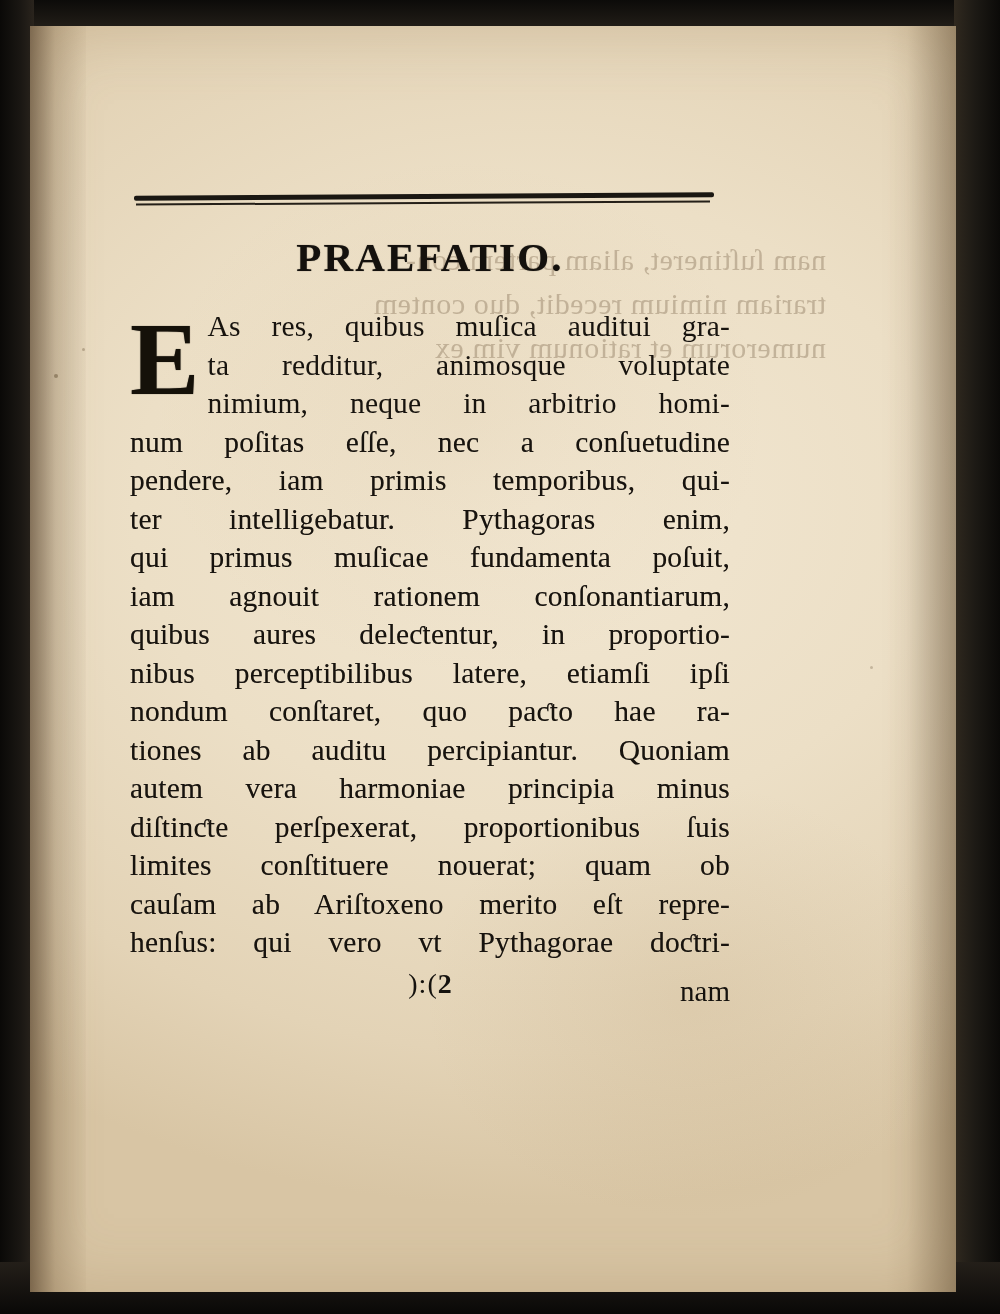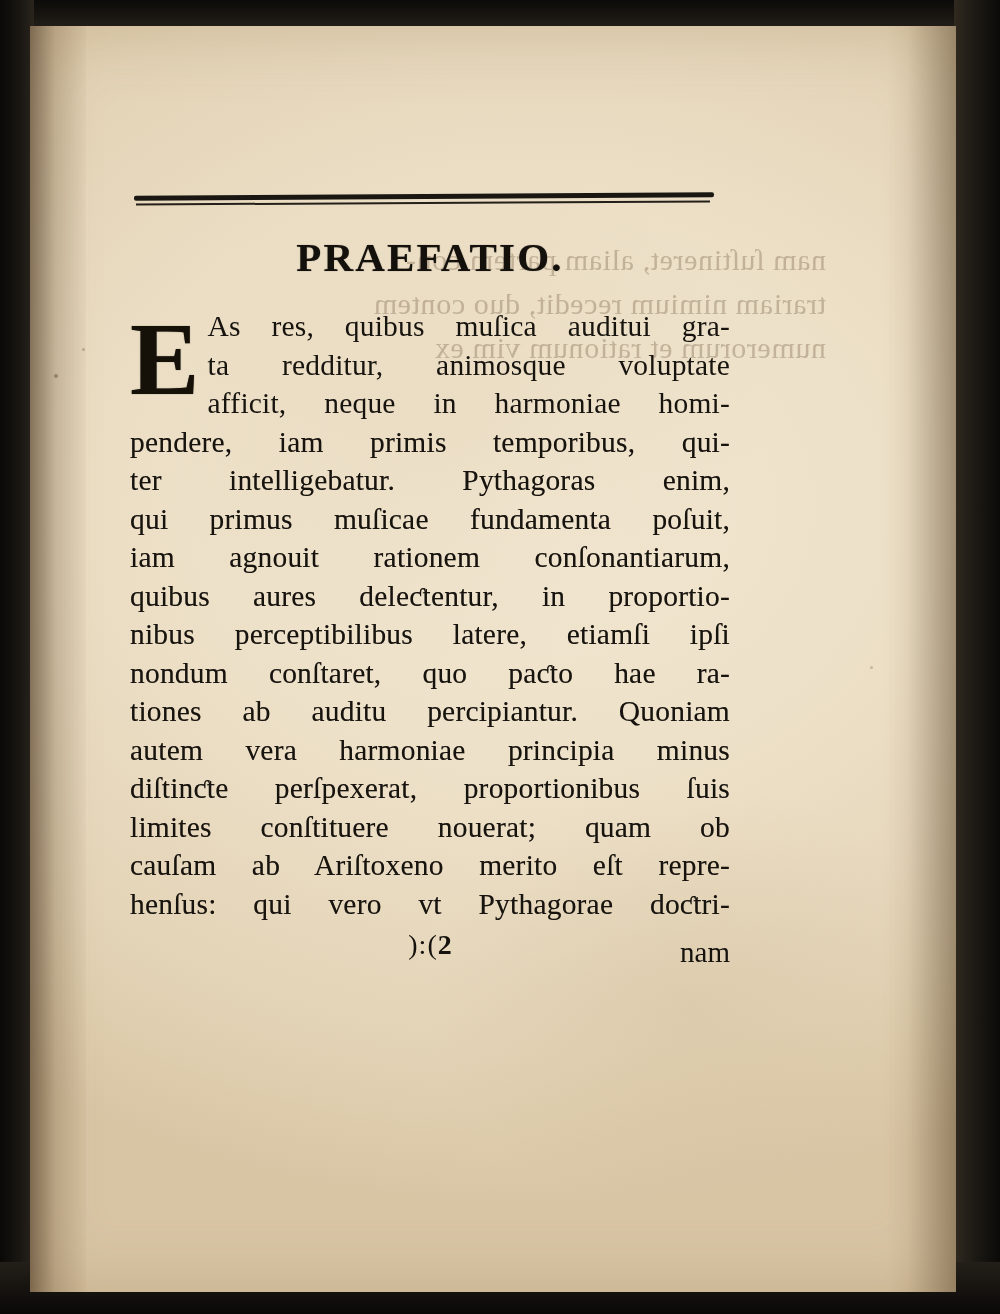--- a/index.html
+++ b/index.html
@@ -227,22 +227,23 @@
         <div class="r2"></div>
       </div>
 
       <h1 class="title">PRAEFATIO.</h1>
 
       <div class="body">
         <div class="indent-block">
           <span class="dropcap">E</span>
           <span class="l1">As res, quibus muſica auditui gra-</span>
           <span class="l2">ta redditur, animosque voluptate</span>
-          <span class="l3">afficit, neque in harmoniae homi-</span>
+          <span class="l3">nimium, neque in arbitrio homi-</span>
         </div>
+        <span class="line">num poſitas eſſe, nec a conſuetudine</span>
         <span class="line">pendere, iam primis temporibus, qui-</span>
         <span class="line">ter intelligebatur.  Pythagoras enim,</span>
         <span class="line">qui primus muſicae fundamenta poſuit,</span>
         <span class="line">iam agnouit rationem conſonantiarum,</span>
         <span class="line">quibus aures deleƈtentur, in proportio-</span>
         <span class="line">nibus perceptibilibus latere, etiamſi ipſi</span>
         <span class="line">nondum conſtaret, quo paƈto hae ra-</span>
         <span class="line">tiones ab auditu percipiantur. Quoniam</span>
         <span class="line">autem vera harmoniae principia minus</span>
         <span class="line">diſtinƈte perſpexerat, proportionibus ſuis</span>

